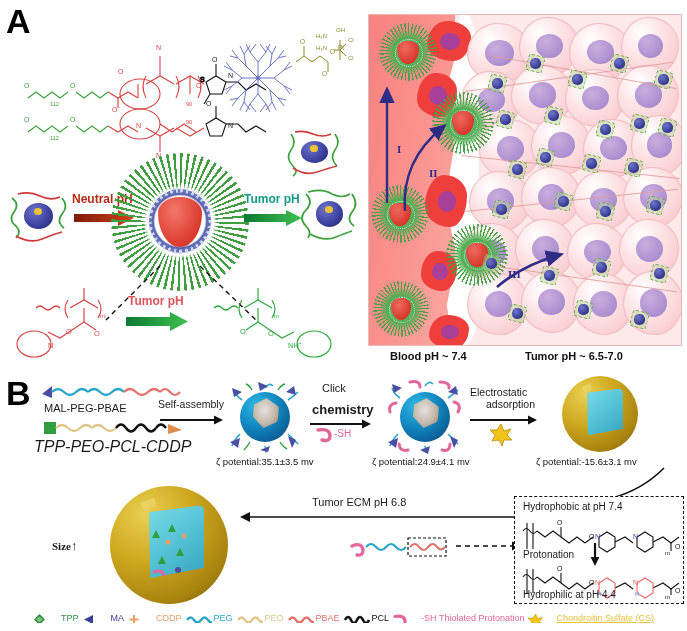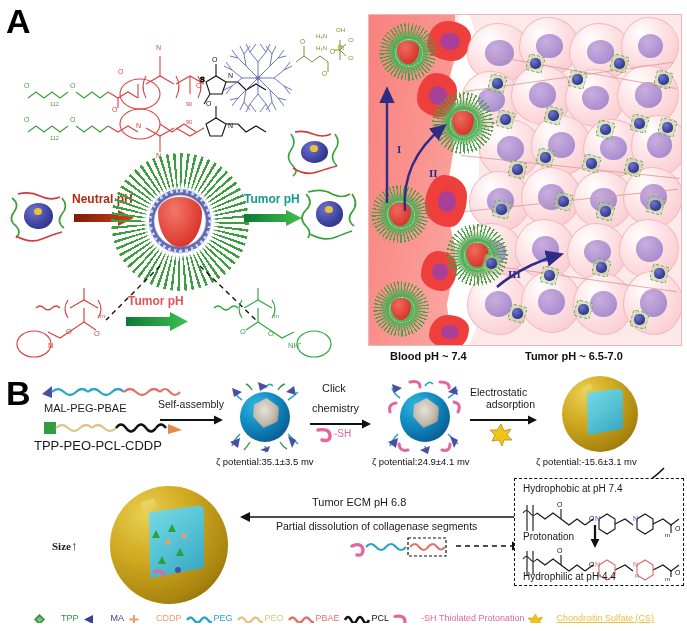--- a/index.html
+++ b/index.html
@@ -651,21 +651,21 @@
     <path d="M86 10 q6 -6 12 0 q6 6 12 0 q6 -6 12 0" stroke="#e0736b" stroke-width="2.2" fill="none"></path>
     <path d="M122 10 q5 -6 10 0 q5 6 10 0" stroke="#e0736b" stroke-width="2.2" fill="none"></path>
     <rect x="6" y="40" width="12" height="12" fill="#2f9e3f" transform="rotate(0 12 46)"></rect>
     <path d="M18 46 q6 -6 12 0 q6 6 12 0 q6 -6 12 0" stroke="#e0c488" stroke-width="2.2" fill="none"></path>
     <path d="M54 46 q6 -6 12 0 q6 6 12 0" stroke="#e0c488" stroke-width="2.2" fill="none"></path>
     <path d="M78 46 q5 -7 10 0 q5 7 10 0 q5 -7 10 0 q5 7 10 0" stroke="#111" stroke-width="2.4" fill="none"></path>
     <path d="M118 46 q5 -7 10 0" stroke="#111" stroke-width="2.4" fill="none"></path>
     <path d="M130 42 L144 48 L130 52 Z" fill="#e08b4a"></path>
   </svg>
   <div class="abs lbl" style="left:44px;top:402px;font-size:11px;">MAL-PEG-PBAE</div>
-  <div class="abs lbl" style="left:34px;top:438px;font-size:13px;">TPP-PEO-PCL-CDDP</div>
+  <div class="abs lbl" style="left:34px;top:438px;font-size:16px;font-style:italic;">TPP-PEO-PCL-CDDP</div>
 
   <div class="abs lbl" style="left:158px;top:398px;font-size:10.5px;">Self-assembly</div>
   <svg class="ov" width="64" height="12" style="left:160px;top:414px;">
     <line x1="0" y1="6" x2="54" y2="6" stroke="#111" stroke-width="1.8"></line>
     <path d="M54 1.6 L63 6 L54 10.4 Z" fill="#111"></path>
   </svg>
 
   <div class="abs" style="left:230px;top:382px;width:70px;height:70px;">
     <svg class="ov" width="70" height="70">
       <g stroke="#2aa5c9" stroke-width="1.6" fill="none">
@@ -691,21 +691,21 @@
           <path d="M50 60 q3 5 7 7"></path>
       </g>
     </svg>
     <div class="sphere-blue" style="left:10px;top:10px;width:50px;height:50px;">
       <div class="win"></div>
     </div>
   </div>
   <div class="abs zeta" style="left:216px;top:456px;">ζ potential:35.1±3.5 mv</div>
 
   <div class="abs lbl" style="left:322px;top:382px;font-size:11px;">Click</div>
-  <div class="abs lbl" style="left:312px;top:402px;font-size:11px;">chemistry</div>
+  <div class="abs lbl" style="left:312px;top:402px;font-size:13px;font-weight:bold;">chemistry</div>
   <svg class="ov" width="62" height="12" style="left:310px;top:418px;">
     <line x1="0" y1="6" x2="52" y2="6" stroke="#111" stroke-width="1.8"></line>
     <path d="M52 1.6 L61 6 L52 10.4 Z" fill="#111"></path>
   </svg>
   <svg class="ov" width="18" height="14" style="left:316px;top:428px;">
     <path d="M2 2 q12 -2 12 6 q0 6 -8 4" stroke="#e2679c" stroke-width="3.4" fill="none" stroke-linecap="round"></path>
   </svg>
   <div class="abs lbl" style="left:334px;top:428px;font-size:10px;color:#e2679c;">-SH</div>
 
   <div class="abs" style="left:388px;top:380px;width:74px;height:74px;">
@@ -783,34 +783,33 @@
 
   <div class="abs lbl b" style="left:52px;top:538px;font-size:11px;font-family:Liberation Serif, serif;">
     <span>Size</span><span style="font-size:13px;">↑</span>
   </div>
 
   <svg class="ov" width="344" height="18" style="left:240px;top:508px;">
     <line x1="342" y1="9" x2="10" y2="9" stroke="#111" stroke-width="1.6"></line>
     <path d="M10 4 L0 9 L10 14 Z" fill="#111"></path>
   </svg>
   <div class="abs lbl" style="left:312px;top:496px;font-size:11px;">Tumor ECM  pH 6.8</div>
-  <div class="abs lbl" style="left:276px;top:520px;font-size:10.5px;">Partial dissolution of collagenase segments</div>
 
   <svg class="ov" width="140" height="22" style="left:350px;top:536px;">
     <path d="M2 10 q10 -4 11 4 q0 6 -6 5" stroke="#e2679c" stroke-width="3.4" fill="none" stroke-linecap="round"></path>
     <path d="M16 11 q5 -6 10 0 q5 6 10 0 q5 -6 10 0 q5 6 10 0" stroke="#2aa5c9" stroke-width="2.1" fill="none"></path>
     <rect x="58" y="2" width="38" height="18" fill="none" stroke="#111" stroke-width="1.2" stroke-dasharray="3 2"></rect>
     <path d="M60 11 q5 -6 9 0 q5 6 9 0 q5 -6 9 0 q4 5 8 0" stroke="#e0736b" stroke-width="2.1" fill="none"></path>
   </svg>
   <svg class="ov" width="70" height="12" style="left:456px;top:540px;">
     <line x1="0" y1="6" x2="56" y2="6" stroke="#111" stroke-width="1.6" stroke-dasharray="5 4"></line>
     <path d="M56 1.6 L66 6 L56 10.4 Z" fill="#111"></path>
   </svg>
 
-  <div class="abs procbox" style="left:514px;top:478px;width:168px;height:106px;text-align:center;">
+  <div class="abs procbox" style="left:514px;top:496px;width:168px;height:106px;text-align:center;">
     <div class="abs lbl" style="left:8px;top:4px;font-size:10px;">Hydrophobic at pH 7.4</div>
     <svg class="ov" width="168" height="46" style="left:0;top:18px;">
       <g stroke="#111" stroke-width="1.1" fill="none">
         <path d="M8 16 q3 -5 7 0 q3 5 7 0"></path>
         <path d="M22 16 L30 22 L38 16 L46 22"></path>
         <path d="M46 22 L46 12"></path>
         <path d="M46 22 L54 28 L62 22 L70 28"></path>
         <path d="M70 28 L78 22"></path>
         <path d="M84 22 l8 -5 l8 5 l0 10 l-8 5 l-8 -5 Z"></path>
         <path d="M100 27 L110 22 L118 28"></path>

